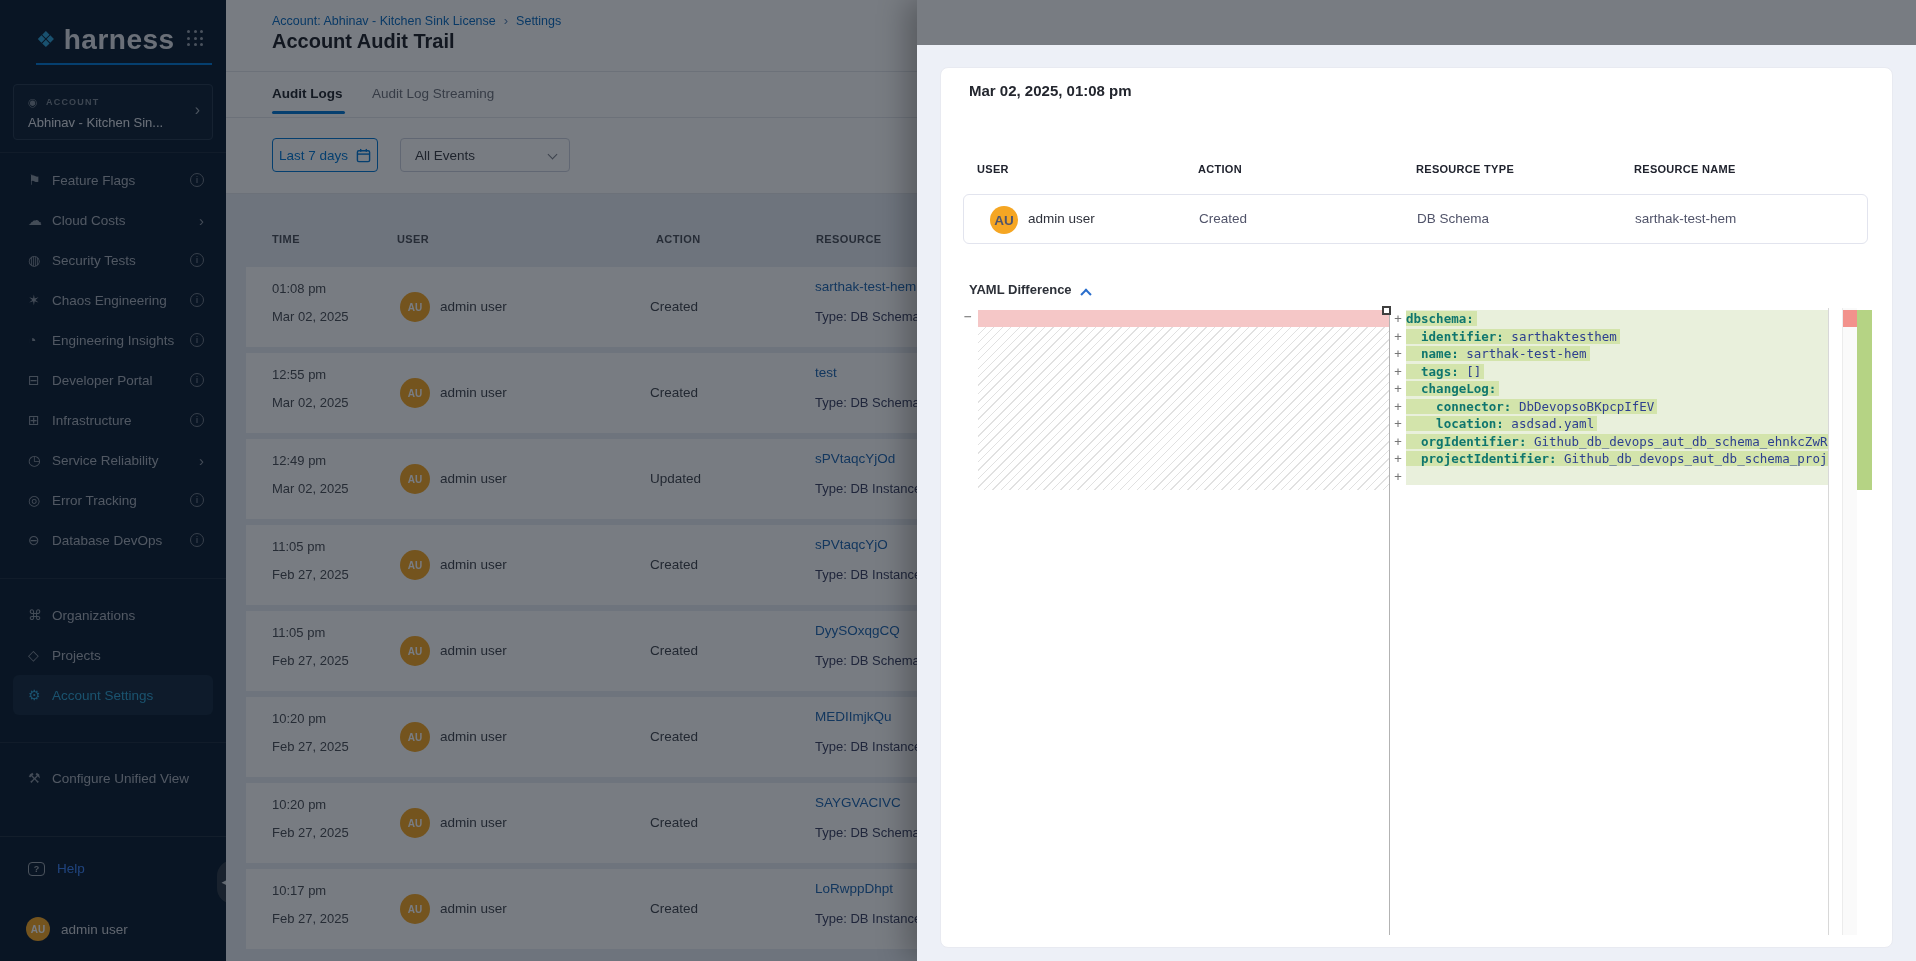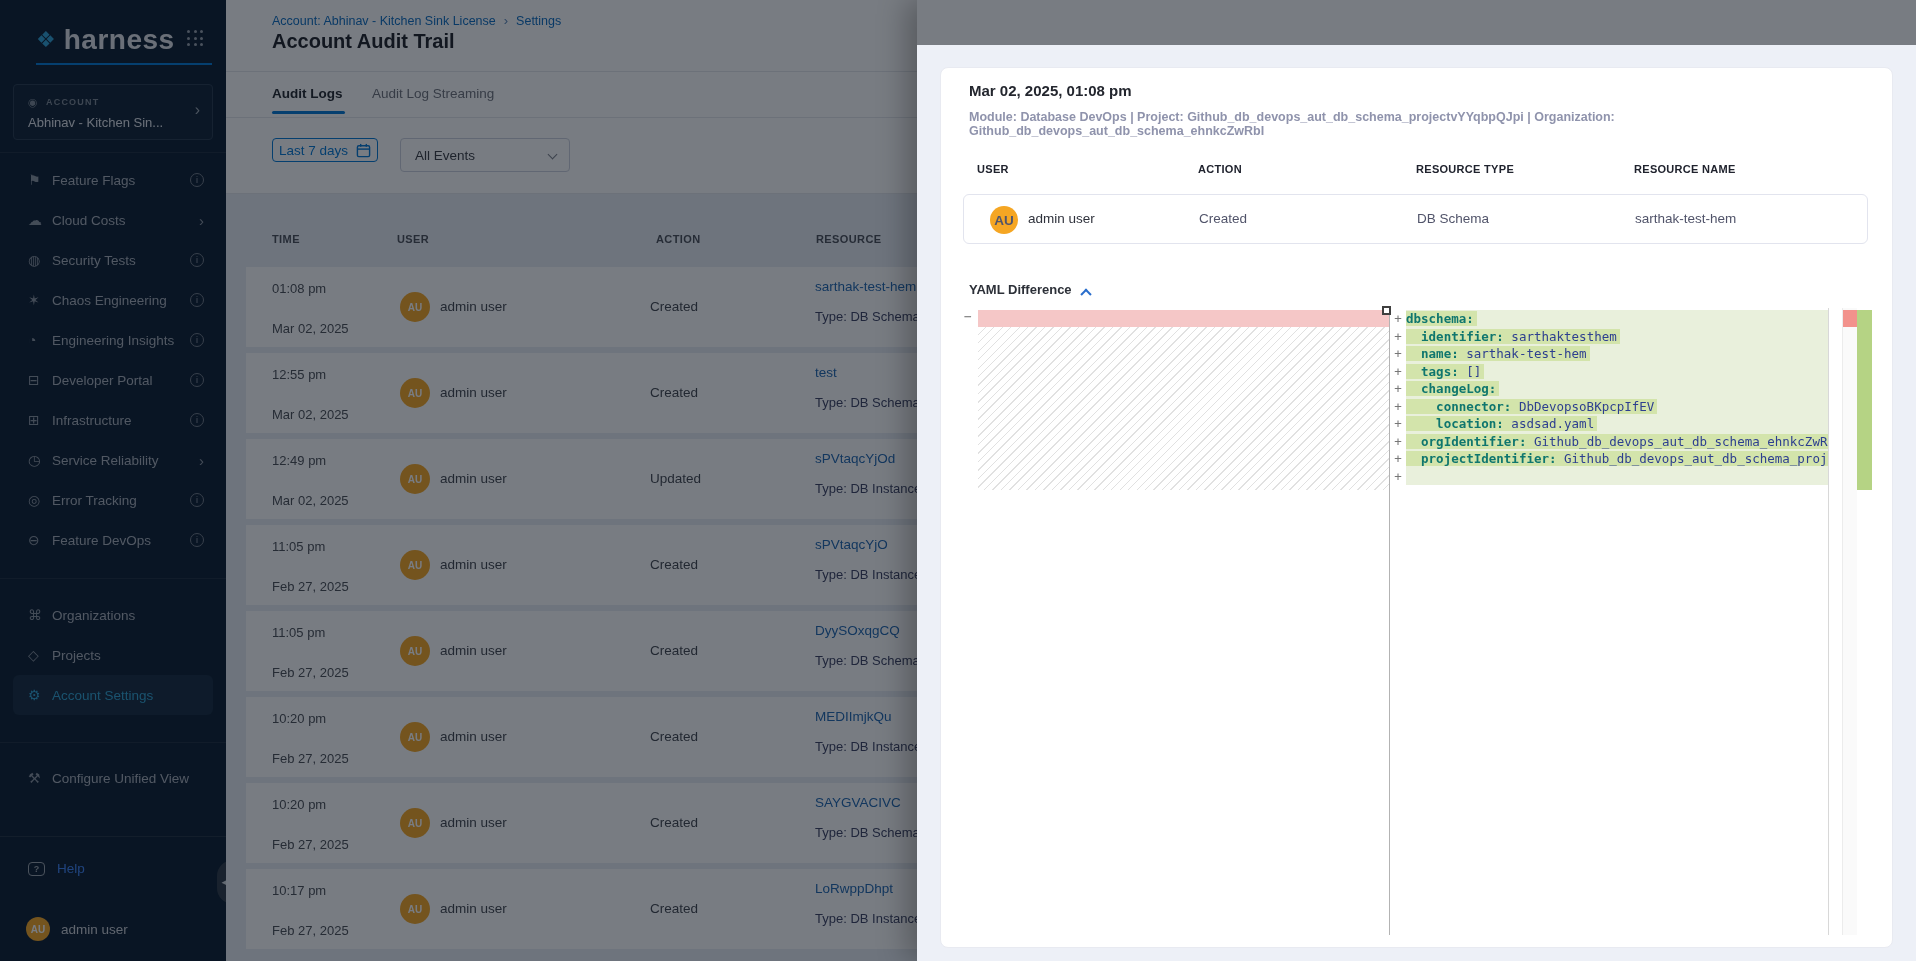--- a/index.html
+++ b/index.html
@@ -42,29 +42,29 @@
   
   .main { position:absolute; left:226px; top:0; right:0; bottom:0; background:#fff; z-index:1; }
   .breadcrumb { position:absolute; left:46px; top:13px; font-size:12.5px; color:#0b6cc0; display:flex; gap:8px; align-items:center;text-align:center; }
   .breadcrumb .bc-sep { color:#5a86b8; font-size:13px; }
   .breadcrumb a { color:#0b6cc0; text-decoration:none; cursor:pointer; }
   .page-title { position:absolute; left:46px; top:30px; font-size:20px; font-weight:bold; color:#1d2026; }
   .hdiv { position:absolute; left:0; right:0; height:1px; background:#e4e6ec; }
   .tab { position:absolute; top:86px; font-size:13.5px; color:#6f727b; cursor:pointer; }
   .tab.active { color:#22272d; font-weight:bold; }
   .tab-underline { position:absolute; left:46px; top:111px; width:73px; height:3px; background:#0278d5; border-radius:2px; }
-  .date-btn { position:absolute; left:46px; top:138px; width:106px; height:24px; border:1px solid #0278d5; border-radius:4px; color:#0278d5; font-size:13.5px; display:flex; align-items:center; justify-content:center; gap:8px; background:#fff; cursor:pointer; }
+  .date-btn { position:absolute; left:46px; top:138px; width:106px; height:34px; border:1px solid #0278d5; border-radius:4px; color:#0278d5; font-size:13.5px; display:flex; align-items:center; justify-content:center; gap:8px; background:#fff; cursor:pointer; }
   .select-box { position:absolute; left:174px; top:138px; width:170px; height:34px; border:1px solid #cdd1de; border-radius:4px; background:#fff; font-size:13.5px; color:#383b42; display:flex; align-items:center; padding:0 14px; cursor:pointer; }
   .select-chev { position:absolute; right:13px; top:12px; width:7px; height:7px; border-right:1.5px solid #7a7e88; border-bottom:1.5px solid #7a7e88; transform:rotate(45deg); }
   .table-bg { position:absolute; left:0; right:0; top:194px; bottom:0; background:#e9edf3; }
   .thead { position:absolute; top:233px; font-size:11px; font-weight:bold; letter-spacing:.4px; color:#4b4f58; }
   .trow { position:absolute; left:20px; width:1650px; height:80px; background:#fff; cursor:pointer; }
   .trow span, .trow a { position:absolute; }
   .rt1 { left:26px; top:14px; font-size:13px; color:#4a4e55; }
-  .rt2 { left:26px; top:54px; font-size:13px; color:#4a4e55; }
+  .rt2 { left:26px; top:42px; font-size:13px; color:#4a4e55; }
   .rav { left:154px; top:25px; }
   .ru  { left:194px; top:32px; font-size:13.5px; color:#42464e; }
   .ra  { left:404px; top:32px; font-size:13.5px; color:#42464e; }
   .rr  { left:569px; top:12px; font-size:13.5px; color:#1f66b0; text-decoration:none; cursor:pointer; }
   .rty { left:569px; top:42px; font-size:13px; color:#3d4263; }
 
   
   .overlay { position:absolute; inset:0; background:rgba(9,16,28,0.55); z-index:5; }
 
   
@@ -181,21 +181,21 @@
     <span class="nav-label">Service Reliability</span>
           <span class="chev">›</span>
         </div>
         <div class="nav-item">
     <span class="nav-ic">◎</span>
     <span class="nav-label">Error Tracking</span>
           <span class="info">i</span>
         </div>
         <div class="nav-item">
     <span class="nav-ic">⊖</span>
-    <span class="nav-label">Feature DevOps</span>
+    <span class="nav-label">Database DevOps</span>
           <span class="info">i</span>
         </div>
       </div>
     <div class="side-div" style="top:578px"></div>
     <div id="nav-secondary">
         <div class="nav-item">
     <span class="nav-ic">⌘</span>
     <span class="nav-label">Organizations</span>
         </div>
         <div class="nav-item">
@@ -337,21 +337,20 @@
         </div>
     </div>
   </div>
 
   <div class="overlay"></div>
 
   <div class="drawer">
     <div class="drawer-body">
       <div class="card">
         <div class="ts">Mar 02, 2025, 01:08 pm</div>
-        <div class="meta">Module: Database DevOps | Project: Github_db_devops_aut_db_schema_projectvYYqbpQJpi | Organization: Github_db_devops_aut_db_schema_ehnkcZwRbI</div>
 
         <div class="dth" style="left:36px">USER</div>
         <div class="dth" style="left:257px">ACTION</div>
         <div class="dth" style="left:475px">RESOURCE TYPE</div>
         <div class="dth" style="left:693px">RESOURCE NAME</div>
 
         <div class="rowbox">
           <span class="avatar bx-av" style="width:28px;height:28px">AU</span>
           <span class="bx-user">admin user</span>
           <span class="bx-action">Created</span>

